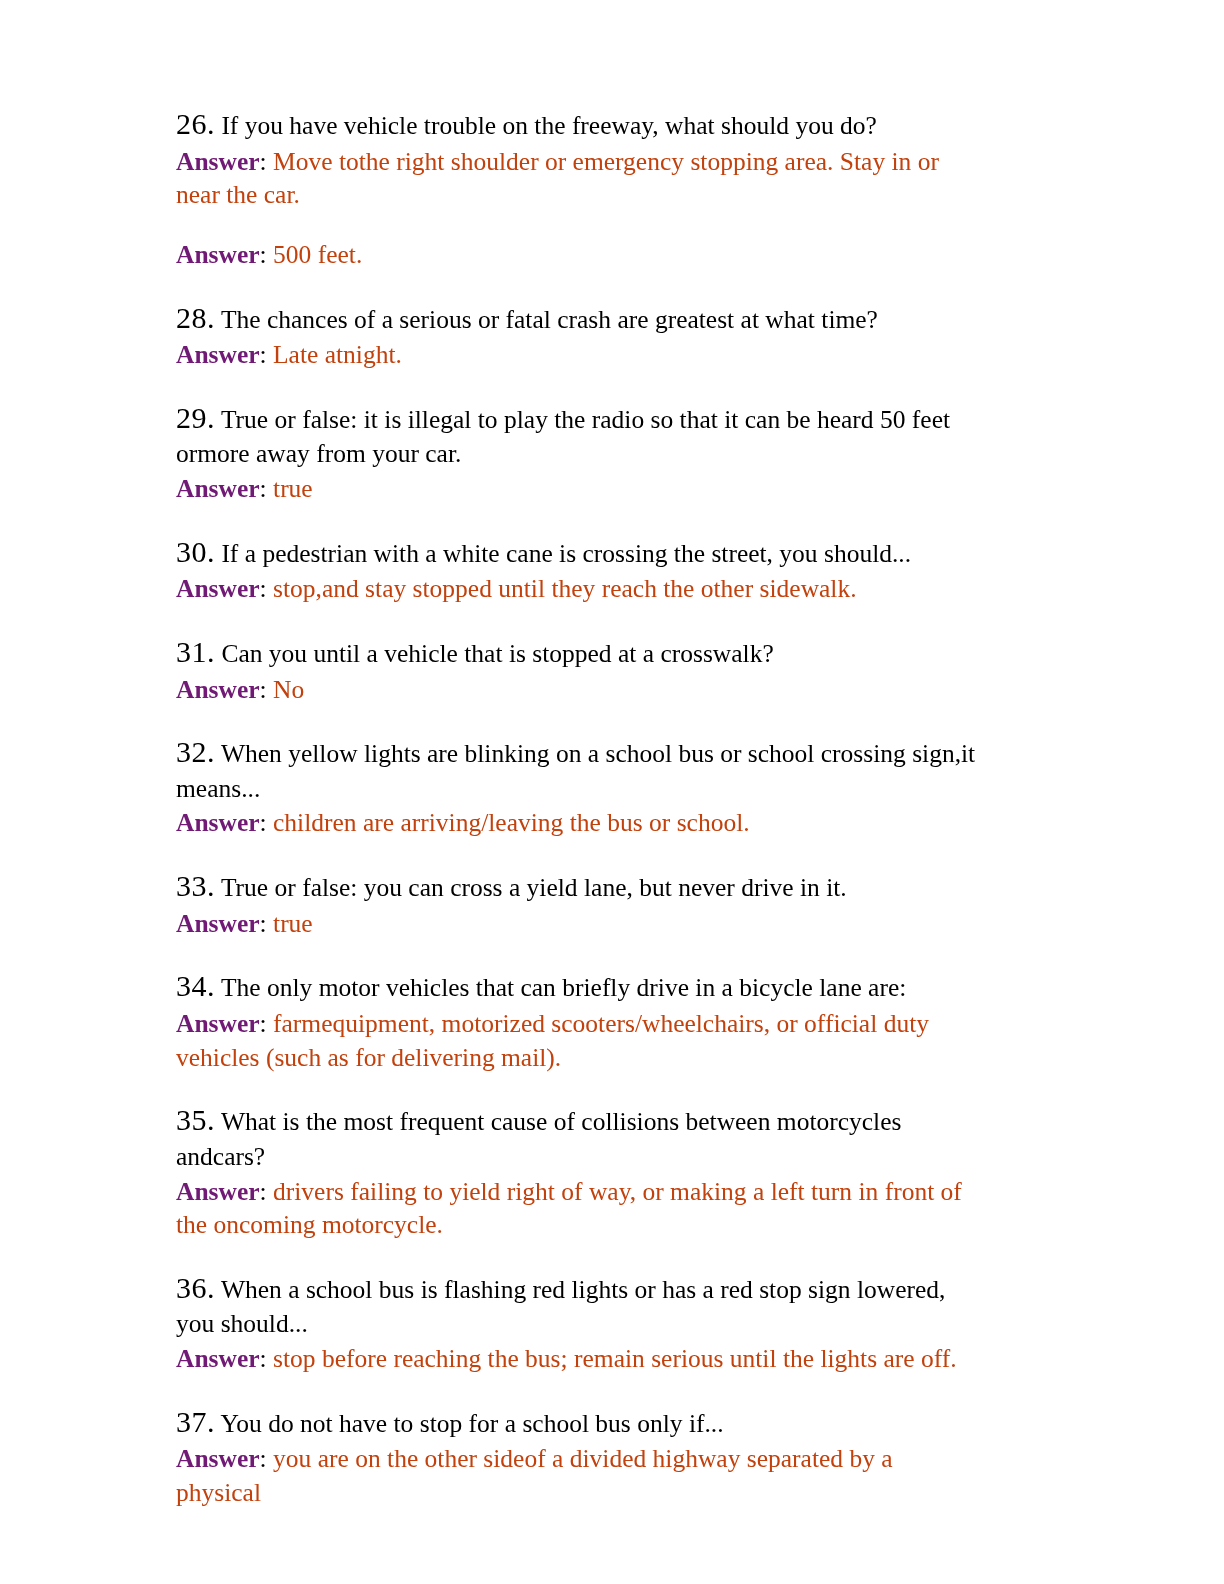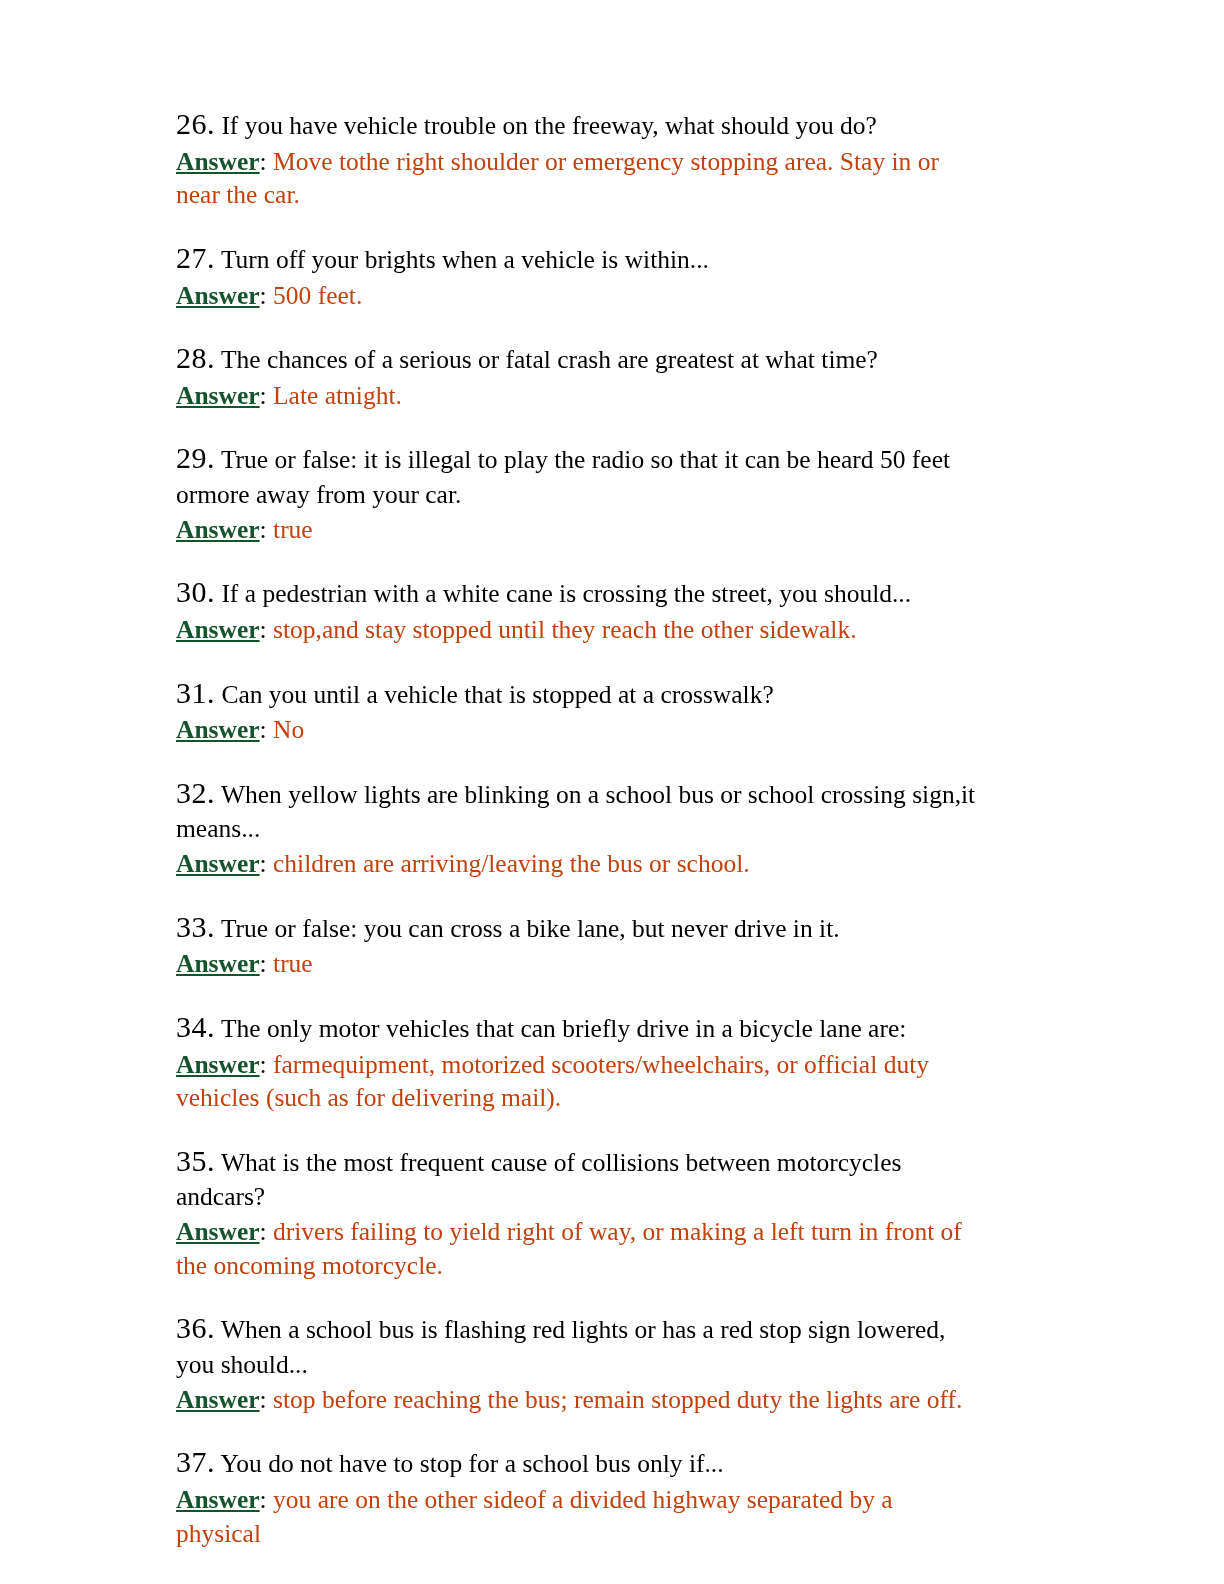--- a/index.html
+++ b/index.html
@@ -42,23 +42,22 @@
   .q-text {
     font-size: 25.5px;
   }
   .answer-line {
     font-size: 25.5px;
     line-height: 1.32;
     text-align: left;
     margin-top: 1px;
   }
   .answer-label {
-    color: #14532d;
+    color: #701a75;
     font-weight: bold;
-    text-decoration: underline;
   }
   .answer-text {
     color: #c2410c;
   }
 </style>
 </head>
 <body>
 
 <div class="page">
   <div class="qa-list">
@@ -67,24 +66,20 @@
       <div class="question-line">
         <span class="q-num">26.</span>
         <span class="q-text">If you have vehicle trouble on the freeway, what should you do?</span>
       </div>
       <div class="answer-line">
         <span class="answer-label">Answer</span><span>: </span><span class="answer-text">Move tothe right shoulder or emergency stopping area. Stay in or near the car.</span>
       </div>
     </div>
 
     <div class="qa-item">
-      <div class="question-line">
-        <span class="q-num">27.</span>
-        <span class="q-text">Turn off your brights when a vehicle is within...</span>
-      </div>
       <div class="answer-line">
         <span class="answer-label">Answer</span><span>: </span><span class="answer-text">500 feet.</span>
       </div>
     </div>
 
     <div class="qa-item">
       <div class="question-line">
         <span class="q-num">28.</span>
         <span class="q-text">The chances of a serious or fatal crash are greatest at what time?</span>
       </div>
@@ -129,21 +124,21 @@
         <span class="q-text">When yellow lights are blinking on a school bus or school crossing sign,it means...</span>
       </div>
       <div class="answer-line">
         <span class="answer-label">Answer</span><span>: </span><span class="answer-text">children are arriving/leaving the bus or school.</span>
       </div>
     </div>
 
     <div class="qa-item">
       <div class="question-line">
         <span class="q-num">33.</span>
-        <span class="q-text">True or false: you can cross a bike lane, but never drive in it.</span>
+        <span class="q-text">True or false: you can cross a yield lane, but never drive in it.</span>
       </div>
       <div class="answer-line">
         <span class="answer-label">Answer</span><span>: </span><span class="answer-text">true</span>
       </div>
     </div>
 
     <div class="qa-item">
       <div class="question-line">
         <span class="q-num">34.</span>
         <span class="q-text">The only motor vehicles that can briefly drive in a bicycle lane are:</span>
@@ -162,21 +157,21 @@
         <span class="answer-label">Answer</span><span>: </span><span class="answer-text">drivers failing to yield right of way, or making a left turn in front of the oncoming motorcycle.</span>
       </div>
     </div>
 
     <div class="qa-item">
       <div class="question-line">
         <span class="q-num">36.</span>
         <span class="q-text">When a school bus is flashing red lights or has a red stop sign lowered, you should...</span>
       </div>
       <div class="answer-line">
-        <span class="answer-label">Answer</span><span>: </span><span class="answer-text">stop before reaching the bus; remain stopped duty the lights are off.</span>
+        <span class="answer-label">Answer</span><span>: </span><span class="answer-text">stop before reaching the bus; remain serious until the lights are off.</span>
       </div>
     </div>
 
     <div class="qa-item">
       <div class="question-line">
         <span class="q-num">37.</span>
         <span class="q-text">You do not have to stop for a school bus only if...</span>
       </div>
       <div class="answer-line">
         <span class="answer-label">Answer</span><span>: </span><span class="answer-text">you are on the other sideof a divided highway separated by a physical</span>

